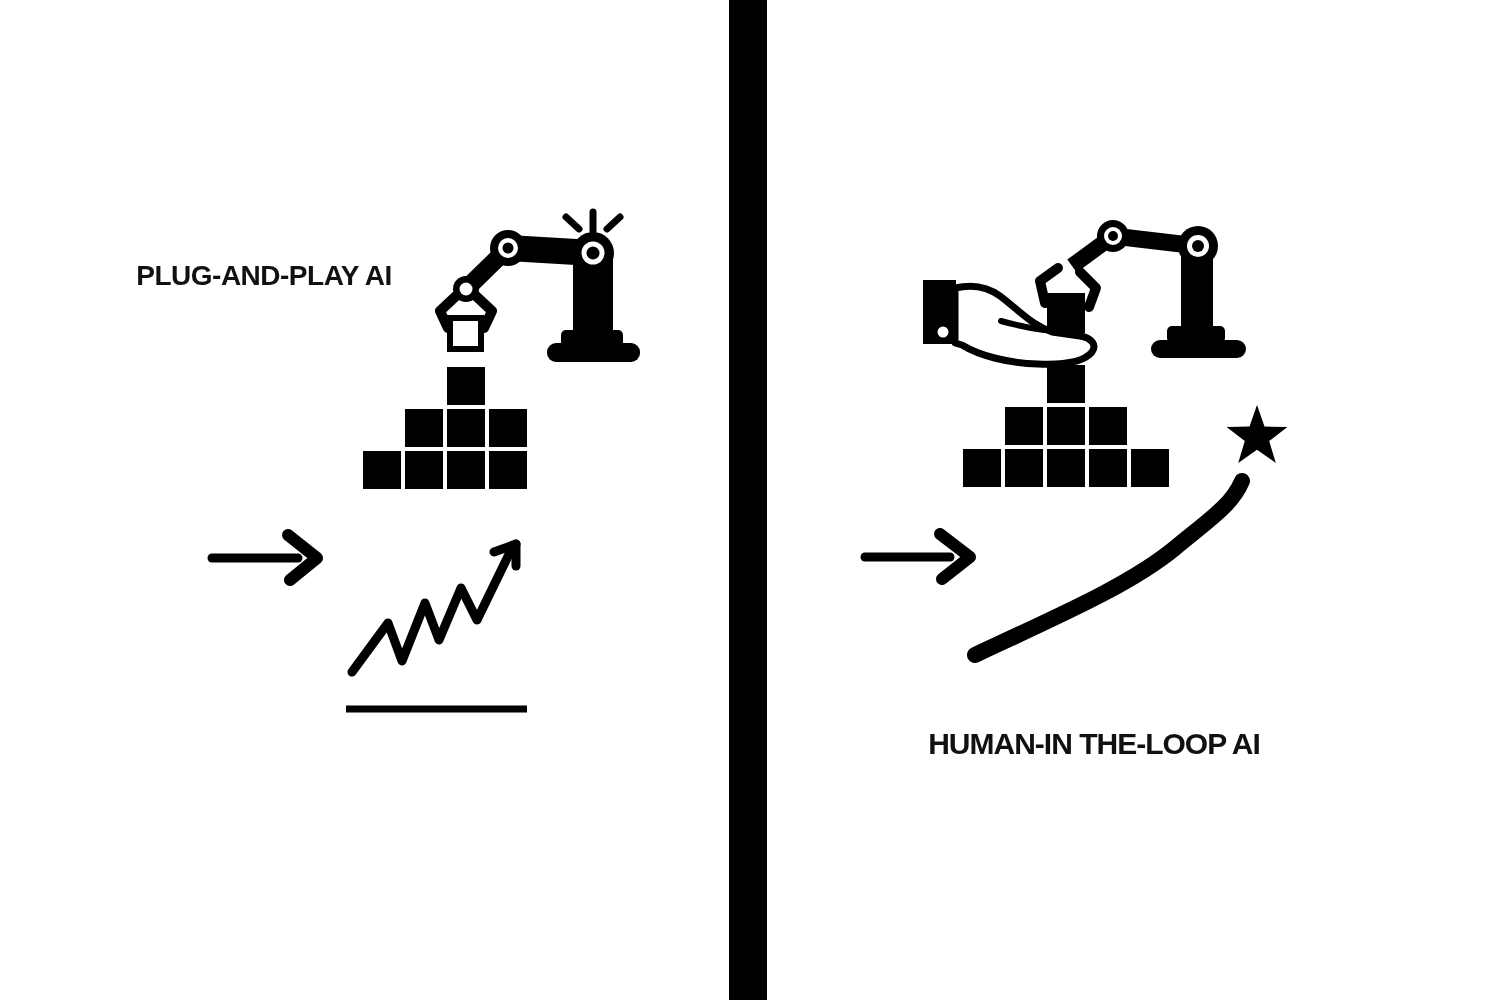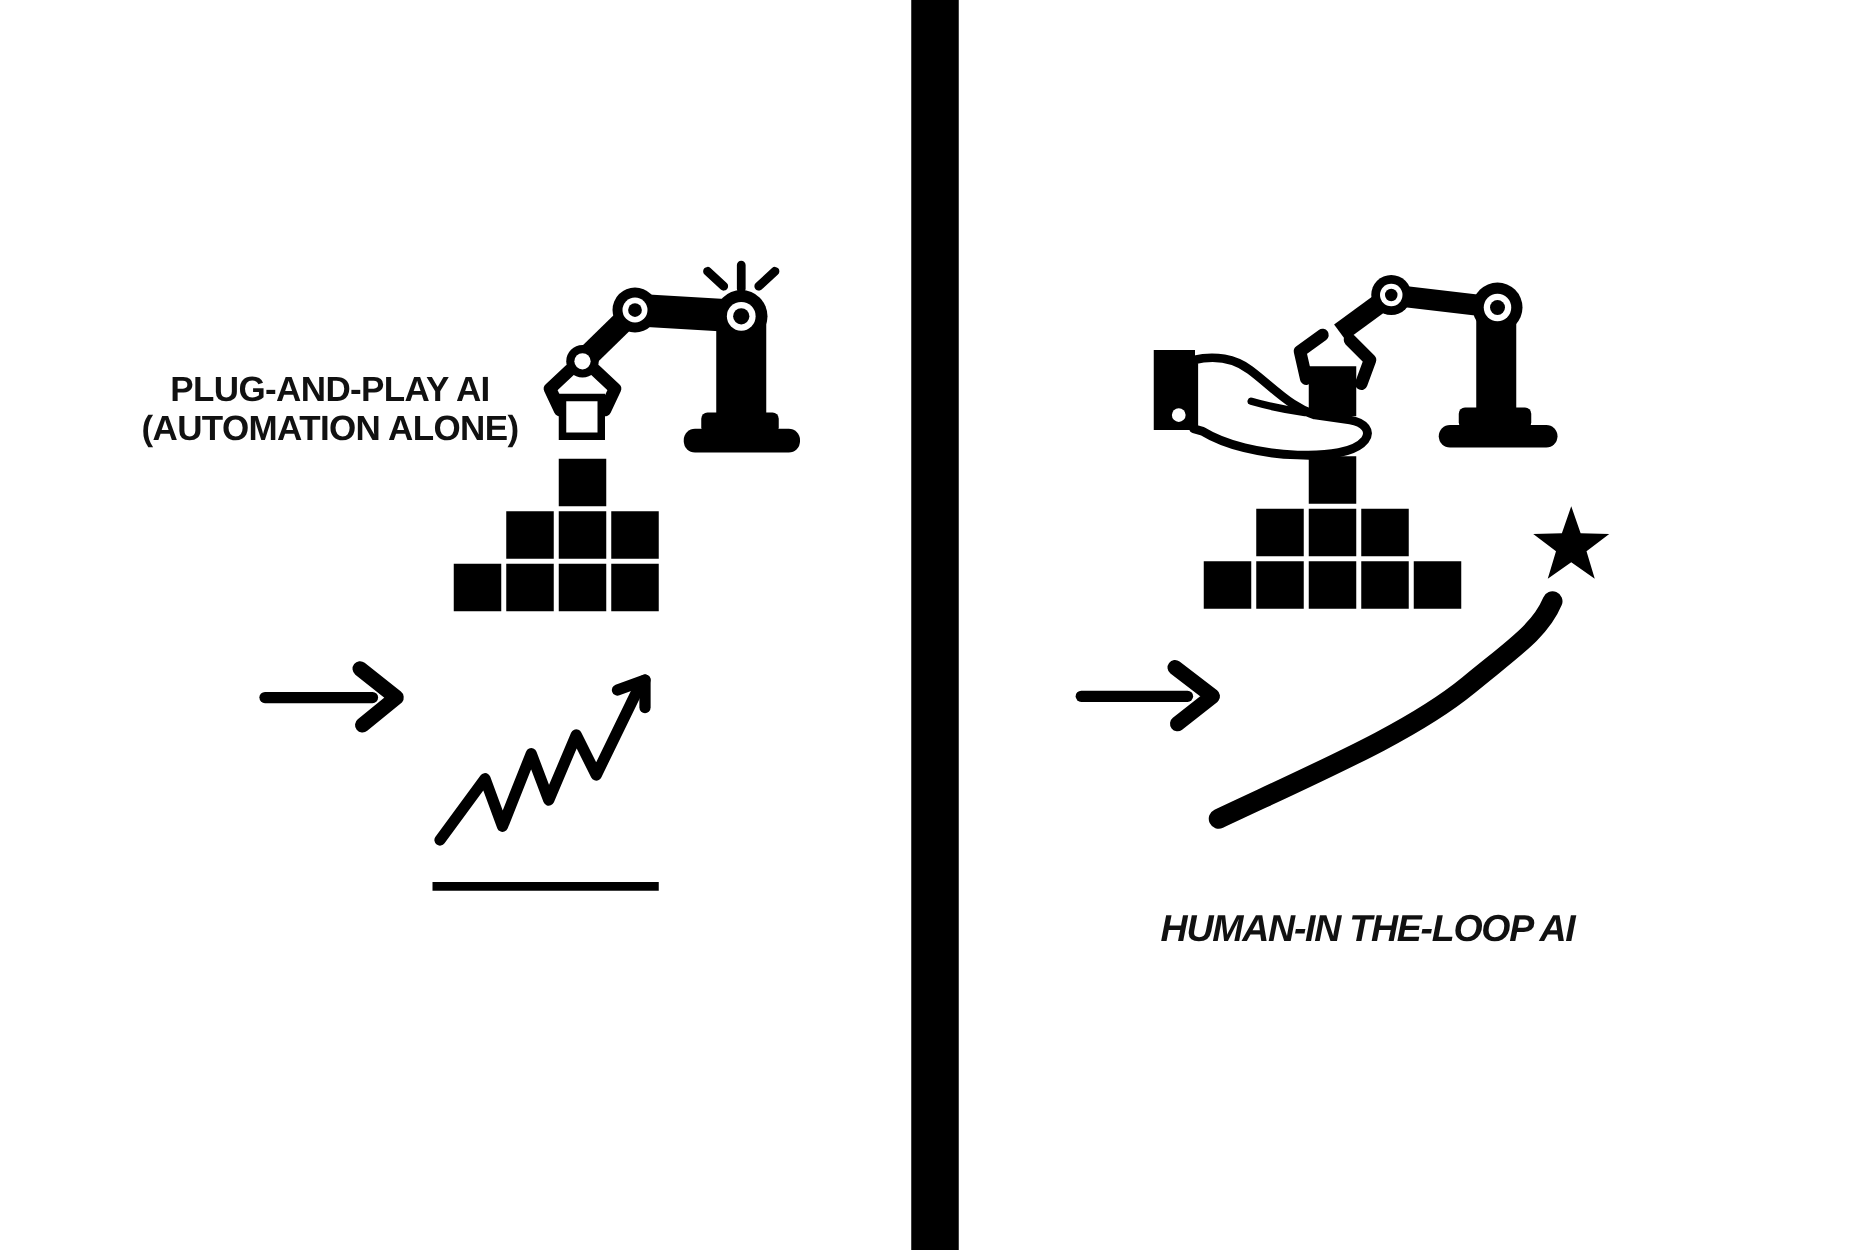--- a/index.html
+++ b/index.html
@@ -1,33 +1,32 @@
 <!DOCTYPE html>
 <html><head>
 <meta charset="utf-8">
 <style>
   html,body{margin:0;padding:0;background:#ffffff;}
   .canvas{position:relative;width:1500px;height:1000px;background:#ffffff;overflow:hidden;
           font-family:"Liberation Sans",sans-serif;}
   .divider{position:absolute;left:729px;top:0;width:38px;height:1000px;background:#000;}
   svg.icon{position:absolute;overflow:visible;}
   .title{position:absolute;text-align:center;color:#111;font-weight:bold;}
-  .title-left{left:94px;top:260px;width:340px;font-size:28px;line-height:31px;letter-spacing:-0.5px;margin-top:36px;}
-  .title-right{left:884px;top:727px;width:420px;font-size:30px;line-height:34px;letter-spacing:-1px;font-style:italic;}
+  .title-left{left:94px;top:260px;width:340px;font-size:28px;line-height:31px;letter-spacing:-0.5px;}
+  .title-right{left:884px;top:727px;width:420px;font-size:30px;line-height:34px;letter-spacing:-1px;}
 </style>
 </head>
 <body>
 
 <div class="canvas">
 
   <section>
 
     <div class="title title-left">
       <div>PLUG-AND-PLAY AI</div>
-      <div>(AUTOMATION ALONE)</div>
     </div>
 
     <svg class="icon" style="left:425px;top:205px" width="220" height="162" viewBox="425 205 220 162">
       <g stroke="#000" stroke-width="7" stroke-linecap="round">
         <line x1="566" y1="217" x2="579" y2="229"></line>
         <line x1="593" y1="212" x2="593" y2="231"></line>
         <line x1="620" y1="217" x2="607" y2="229"></line>
       </g>
       <line x1="508" y1="248" x2="593" y2="253" stroke="#000" stroke-width="26"></line>
       <line x1="508" y1="248" x2="466" y2="289" stroke="#000" stroke-width="18"></line>

